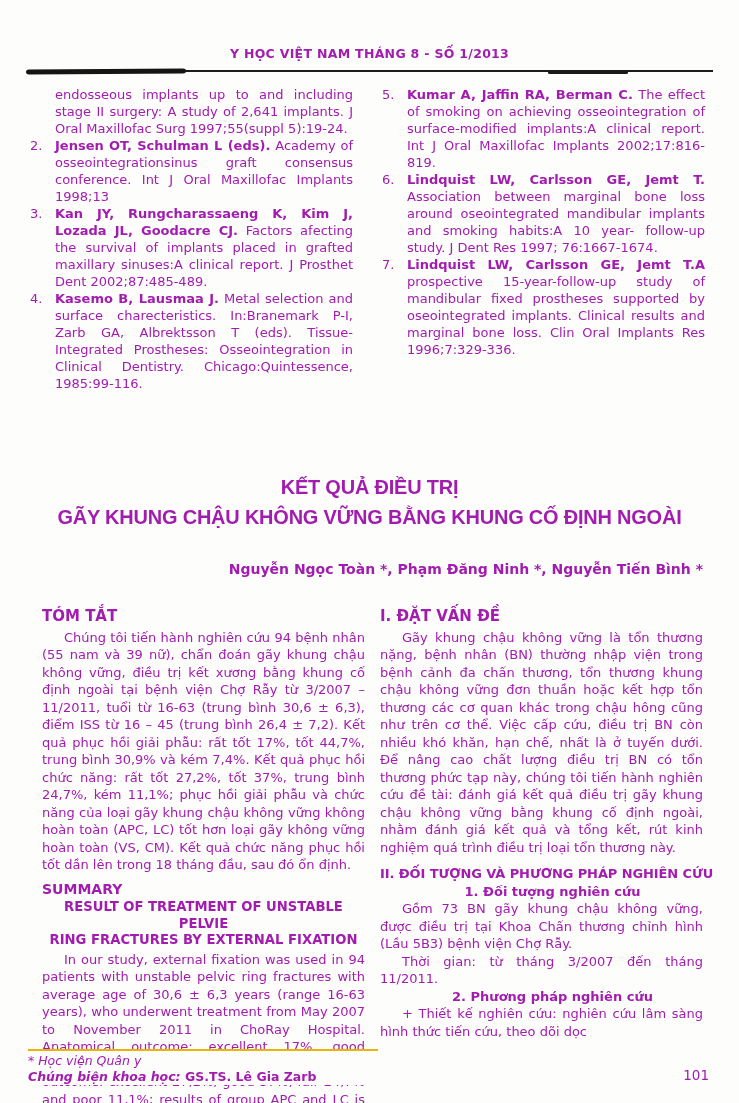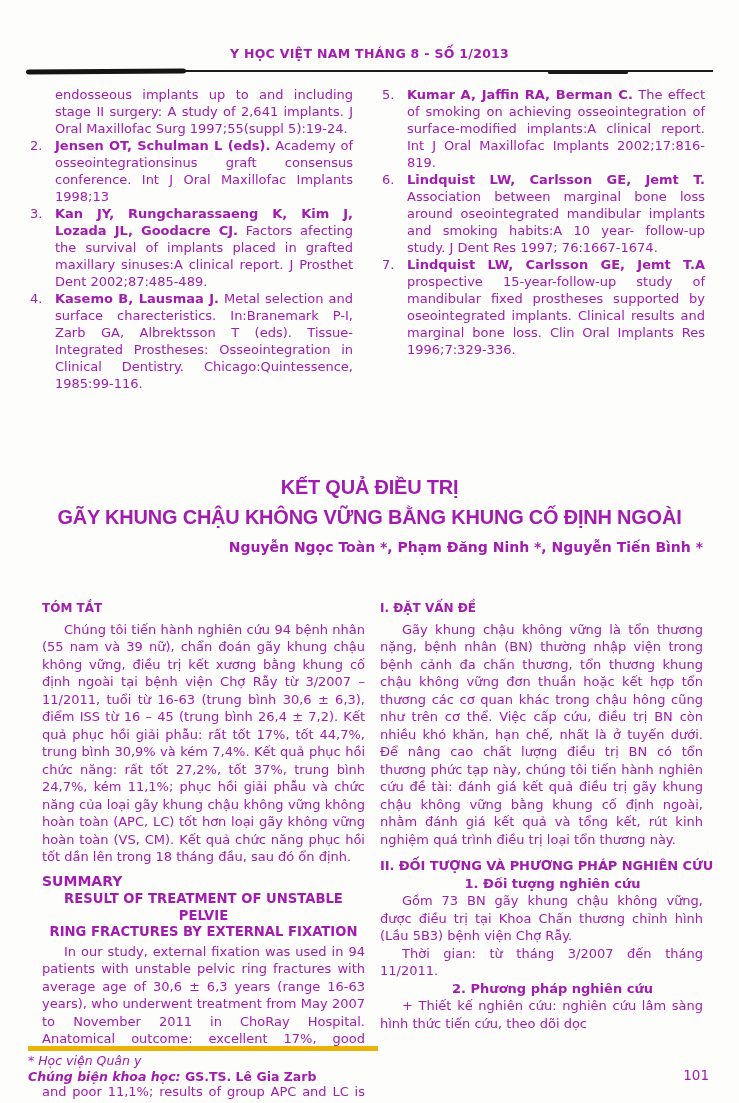--- a/index.html
+++ b/index.html
@@ -64,43 +64,43 @@
     margin-top:80px;
     text-align:center;
     font-weight:bold;
     font-family:"Liberation Sans","DejaVu Sans",sans-serif;
     font-size:21px;
     line-height:30px;
     letter-spacing:-0.2px;
     transform:scaleX(.95);
   }
   .authors{
-    margin-top:7px;
+    margin-top:29px;
     padding-right:36px;
     text-align:right;
     font-weight:bold;
     font-size:14px;
   }
   
   .body-cols{
     display:flex;
     gap:15px;
     padding:27px 36px 0 42px;
     font-size:13px;
     line-height:17.5px;
   }
   .body-cols .col{flex:1;min-width:0;}
   .para{
     text-align:justify;
     text-indent:22px;
   }
   .h-major{
     font-weight:bold;
-    font-size:12px;
-    margin:18px 0 3px 0;
+    font-size:15px;
+    margin:4px 0 3px 0;
   }
   .h-summary{
     font-weight:bold;
     font-size:14px;
     margin:7px 0 1px 0;
   }
   .sum-sub{
     text-align:center;
     font-weight:bold;
     font-size:13.2px;
@@ -119,21 +119,21 @@
     text-indent:22px;
     text-align:center;
   }
   
   .footnote{
     position:absolute;
     left:28px;
     bottom:18px;
     width:350px;
     background:#fdfdfb;
-    border-top:5px solid #eab308;
+    border-top:2px solid #eab308;
     padding-top:2px;
     font-size:12.5px;
     line-height:16px;
   }
   .footnote .fn1{font-style:italic;}
   .footnote .fn2-label{font-weight:bold;font-style:italic;}
   .footnote .fn2-value{font-weight:bold;}
   .page-number{
     position:absolute;
     right:30px;

